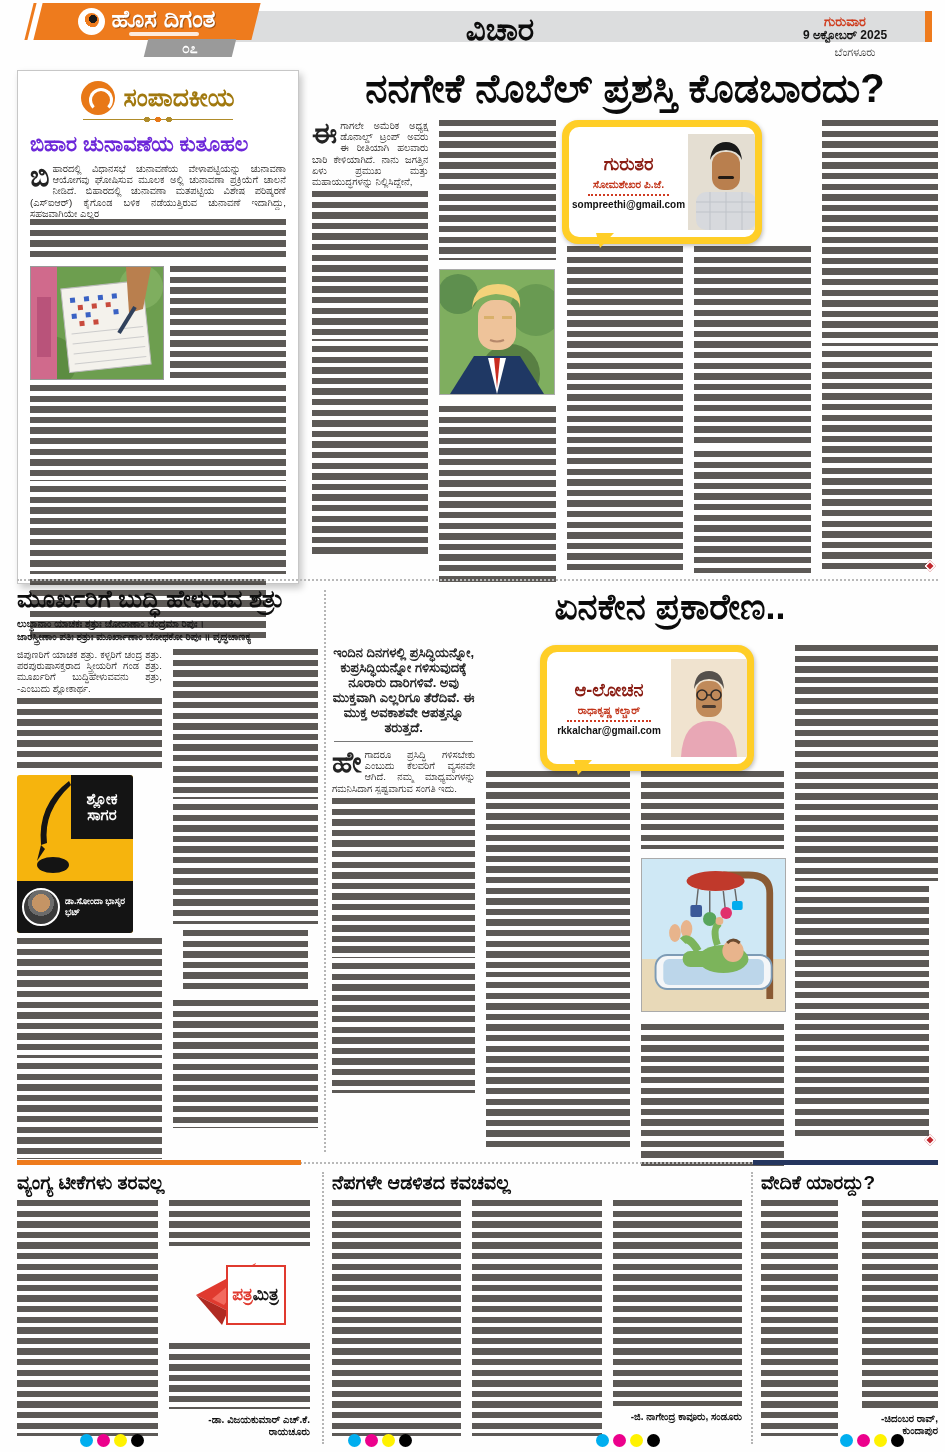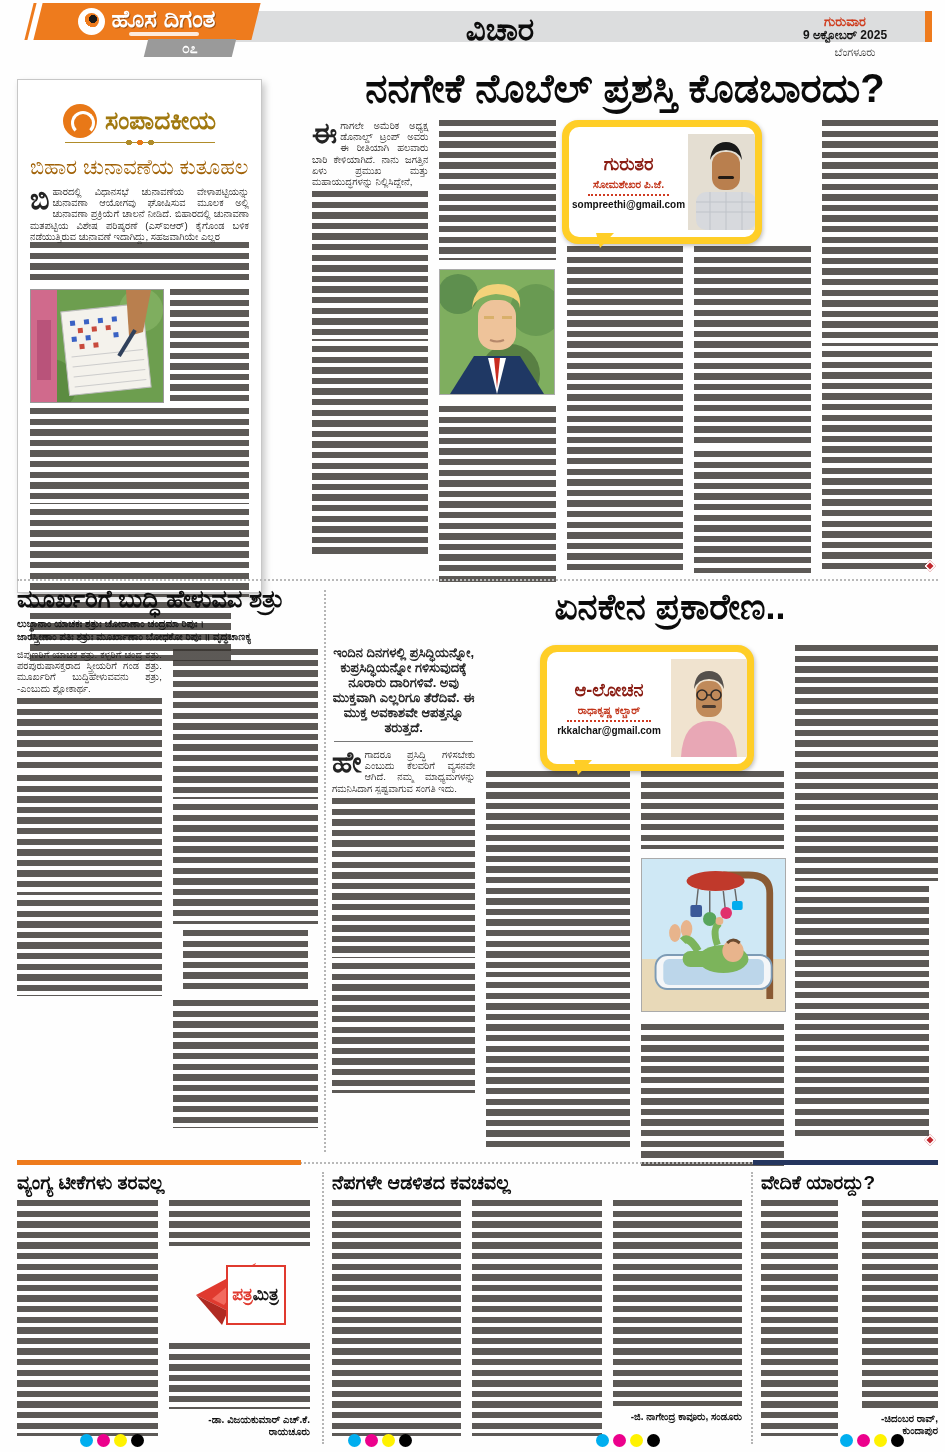--- a/index.html
+++ b/index.html
@@ -33,34 +33,34 @@
   .dcap{float:left;font-size:29px;line-height:25px;font-weight:bold;padding:1px 3px 0 0;color:#232323;}
   .cols{display:flex;gap:11px;align-items:stretch;}
   .col{flex:1;min-width:0;}
   .sig{font-weight:bold;font-size:10px;color:#111;text-align:right;line-height:12px;}
   .diamond{position:absolute;width:8px;height:8px;background:#c1272d;transform:rotate(45deg);
            box-shadow:inset 0 0 0 1.5px #fff,inset 0 0 0 3px #c1272d;}
   .vrule{position:absolute;border-left:2px dotted #b5b5b5;width:0;}
   .hrule-dot{position:absolute;border-top:2px dotted #b9b9b9;height:0;}
 
   
-  .edcard{left:17px;top:79px;width:245px;height:514px;background:#fff;border:1px solid #c7c7c7;
-          box-shadow:3px 4px 7px rgba(0,0,0,.22);padding:24px 12px;box-sizing:border-box;}
+  .edcard{left:17px;top:70px;width:282px;height:514px;background:#fff;border:1px solid #c7c7c7;
+          box-shadow:3px 4px 7px rgba(0,0,0,.22);padding:10px 12px;box-sizing:border-box;}
   .edhead{display:flex;align-items:center;justify-content:center;gap:8px;}
   .edemblem{width:34px;height:34px;border-radius:50%;background:#e87817;position:relative;flex:0 0 auto;}
   .edemblem::after{content:"";position:absolute;left:8px;top:7px;width:18px;height:18px;border-radius:50%;
                    border:3px solid #fff;border-bottom-color:transparent;}
   .edtitle{font-size:25px;font-weight:bold;color:#a1790f;}
   .eddiv{width:150px;margin:4px auto 7px;border-top:1px solid #b08c2a;position:relative;height:5px;}
   .eddiv::after{content:"";position:absolute;left:50%;top:-4px;transform:translateX(-50%);
                 width:34px;height:7px;border-radius:4px;
                 background:radial-gradient(circle 3px at 6px 3.5px,#b08c2a 95%,transparent),
                            radial-gradient(circle 3px at 17px 3.5px,#e87817 95%,transparent),
                            radial-gradient(circle 3px at 28px 3.5px,#b08c2a 95%,transparent);}
-  .edheadline{font-size:21px;font-weight:normal;color:#a16207;margin:2px 0 7px;}
+  .edheadline{font-size:21px;font-weight:bold;color:#6d28d9;margin:2px 0 7px;}
   .photowrap{display:flex;gap:6px;margin:3px 0 5px;}
   .ed-photo{width:132px;height:112px;flex:0 0 auto;border:1px solid #999;}
 
   
   .main-headline{left:312px;top:66px;width:626px;text-align:center;font-size:40px;font-weight:bold;color:#0b0b0b;}
   .main-body{left:312px;top:120px;width:626px;height:456px;}
   .bubble{position:absolute;background:#ffce27;border-radius:16px;padding:7px;box-shadow:1px 2px 4px rgba(0,0,0,.25);}
   .bubble::after{content:"";position:absolute;left:34px;bottom:-15px;width:0;height:0;
                  border:11px solid transparent;border-top:15px solid #ffce27;border-left-width:4px;border-right-width:14px;}
   .bubble-inner{background:#fff;border-radius:10px;display:flex;height:100%;overflow:hidden;align-items:stretch;}
@@ -271,20 +271,35 @@
     <div class="shatru-h">ಮೂರ್ಖರಿಗೆ ಬುದ್ಧಿ ಹೇಳುವವ ಶತ್ರು</div>
     <div class="shloka">
       <div>ಲುಬ್ಧಾನಾಂ ಯಾಚಕಃ ಶತ್ರುಃ ಚೋರಾಣಾಂ ಚಂದ್ರಮಾ ರಿಪುಃ ।</div>
       <div>ಜಾರಸ್ತ್ರೀಣಾಂ ಪತಿಃ ಶತ್ರುಃ ಮೂರ್ಖಾಣಾಂ ಬೋಧಕೋ ರಿಪುಃ ॥ ವೃದ್ಧಚಾಣಕ್ಯ</div>
     </div>
     <div class="cols" style="height:482px;">
       <div class="col">
         <div class="kn">ಜಿಪುಣರಿಗೆ ಯಾಚಕ ಶತ್ರು. ಕಳ್ಳರಿಗೆ ಚಂದ್ರ ಶತ್ರು. ಪರಪುರುಷಾಸಕ್ತರಾದ ಸ್ತ್ರೀಯರಿಗೆ ಗಂಡ ಶತ್ರು. ಮೂರ್ಖರಿಗೆ ಬುದ್ಧಿಹೇಳುವವನು ಶತ್ರು, -ಎಂಬುದು ಶ್ಲೋಕಾರ್ಥ.</div>
         <div class="ftx fp" style="height:72px;margin-top:4px;"></div>
 
+        <div class="sloka-box">
+          <svg class="abs" style="left:2px;top:2px;" width="60" height="100" viewBox="0 0 60 100">
+            <path d="M50 4 Q18 28 22 68 L28 66 Q24 34 52 8 Z" fill="#141414"></path>
+            <path d="M22 68 L18 84 L26 72 Z" fill="#141414"></path>
+            <ellipse cx="34" cy="88" rx="16" ry="8" fill="#141414"></ellipse>
+          </svg>
+          <div class="sloka-black">
+            <span class="sloka-title">ಶ್ಲೋಕ</span>
+            <span class="sloka-title">ಸಾಗರ</span>
+          </div>
+          <div class="sloka-bottom">
+            <span class="sloka-face"></span>
+            <span class="sloka-author">ಡಾ.ಸೋಂದಾ ಭಾಸ್ಕರ ಭಟ್</span>
+          </div>
+        </div>
         <div class="ftx fp" style="height:120px;"></div>
         <div class="ftx" style="height:96px;"></div>
       </div>
       <div class="col">
         <div class="ftx fp" style="height:150px;"></div>
         <div class="ftx fp" style="height:120px;"></div>
         <div class="ftx verse-center fp" style="height:64px;"></div>
         <div class="ftx" style="height:128px;"></div>
       </div>
     </div>

